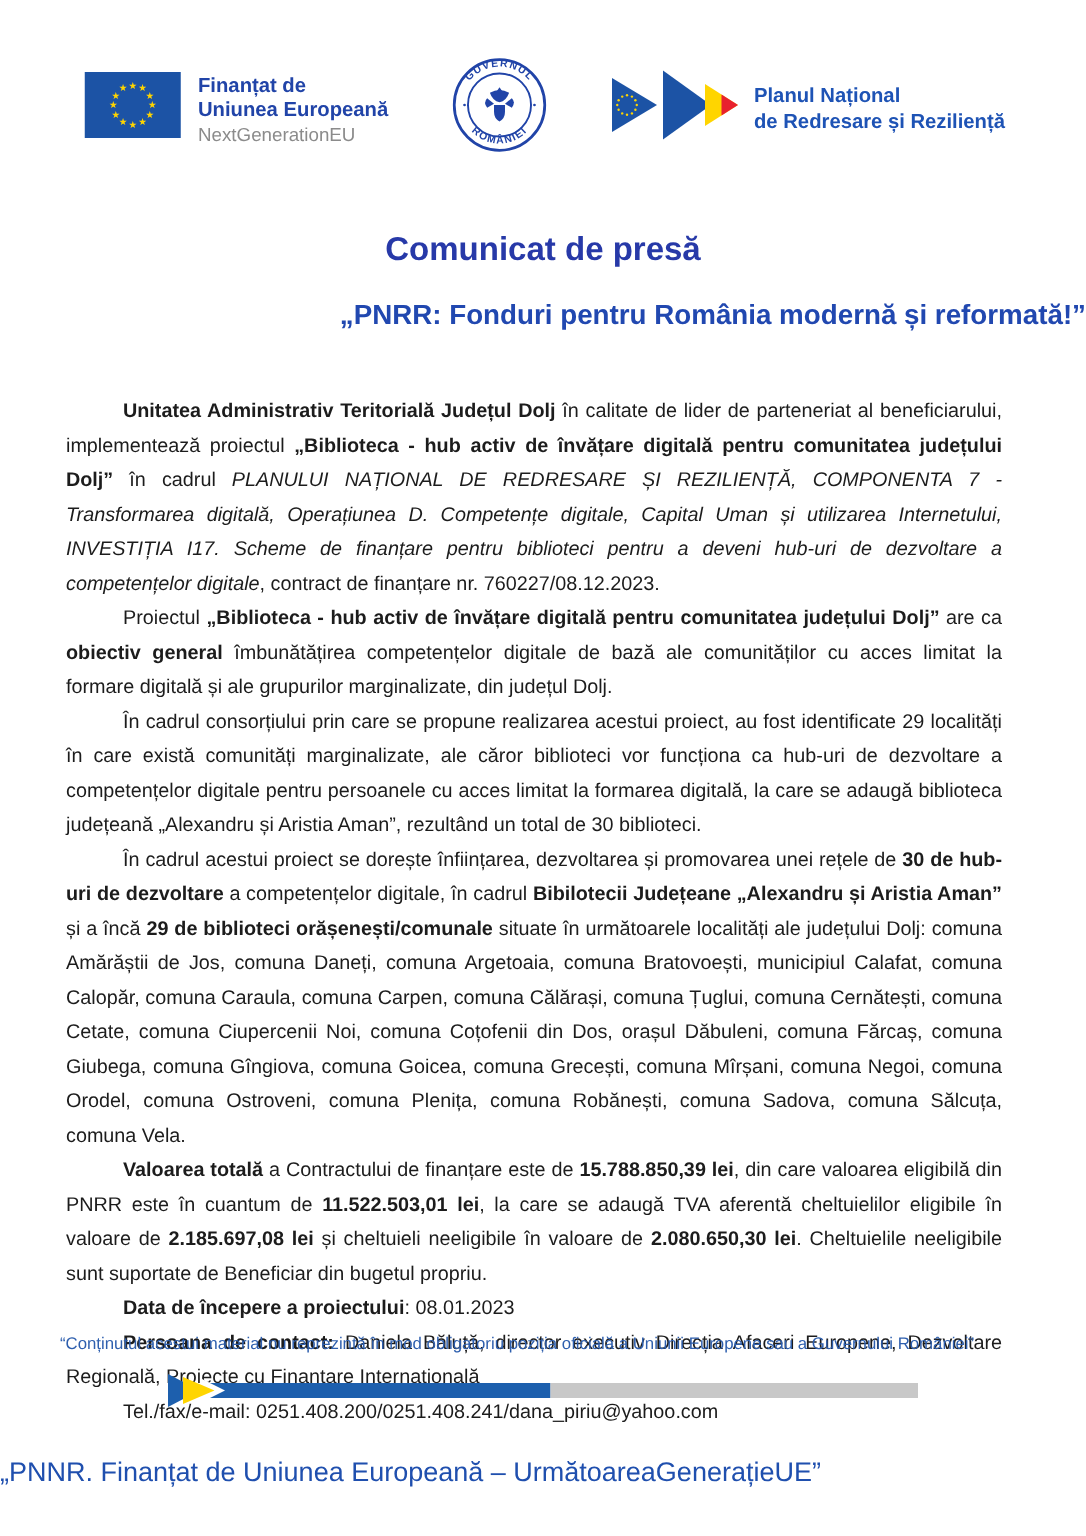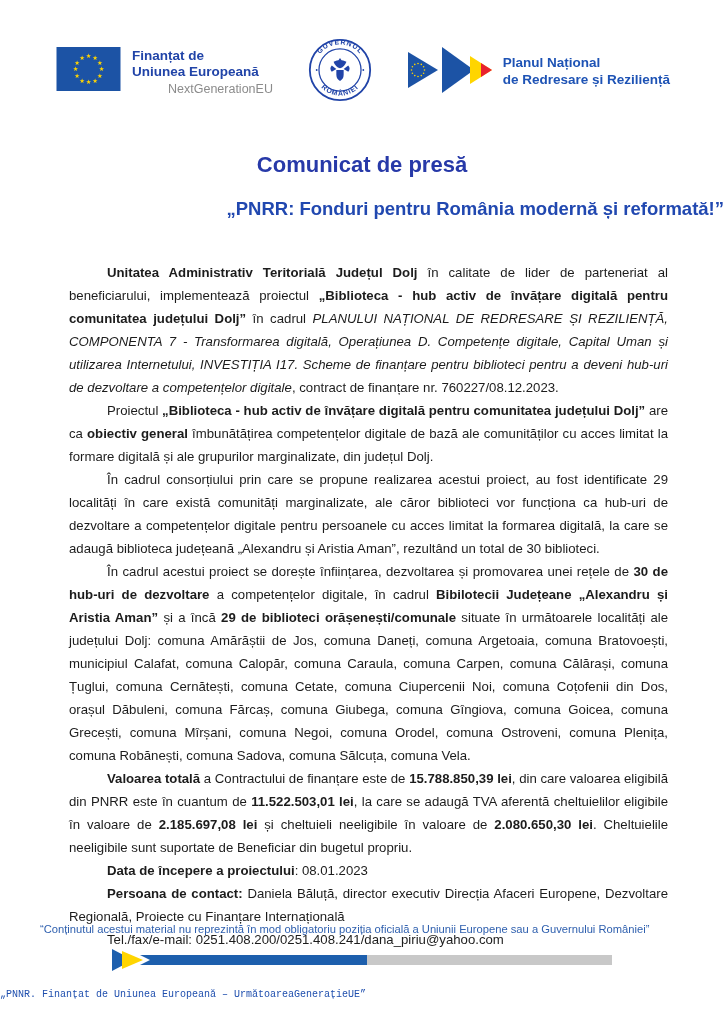--- a/index.html
+++ b/index.html
@@ -3,36 +3,36 @@
 <meta charset="utf-8">
 <style>
   html,body{margin:0;padding:0;}
   body{width:724px;height:1024px;background:#e8e8e8;font-family:"Liberation Sans",sans-serif;}
   .page{width:724px;height:1024px;background:#fff;position:relative;overflow:hidden;}
   
   .hdr{display:flex;align-items:center;justify-content:space-between;padding:38px 54px 0 56px;}
   .eu-logo{display:flex;align-items:flex-start;gap:11px;}
   .eu-text{line-height:1.18;font-size:13.5px;padding-top:1px;}
   .eu-text .l1,.eu-text .l2{font-weight:bold;color:var(--logoBlue,#2144a8);}
-  .eu-text .l3{color:#8b8b8b;font-size:12.5px;margin-top:2px;margin-left:36px;}
+  .eu-text .l3{color:#8b8b8b;font-size:12.5px;margin-top:2px;}
   .pnrr{display:flex;align-items:center;gap:7px;}
   .pnrr-text{font-size:13.5px;font-weight:bold;color:var(--pnrrBlue,#1e53b5);line-height:1.25;}
   
   .title{text-align:center;color:var(--titleBlue,#2739a8);font-size:22px;font-weight:bold;margin:46px 0 0;}
   .subtitle{text-align:right;color:var(--subtitleBlue,#2148b0);font-size:18.5px;font-weight:bold;margin:20px 0 0;}
   
-  .bodytext{margin:41px 56px 0 69px;font-size:13.2px;line-height:23px;color:#1c1c1c;text-align:justify;}
+  .bodytext{margin:41px 56px 0 44px;font-size:13.2px;line-height:23px;color:#1c1c1c;text-align:justify;}
   .para{margin:0;text-indent:38px;}
   .b{font-weight:bold;}
   .i{font-style:italic;}
   
   .ftr{position:absolute;left:0;right:0;bottom:14px;text-align:left;}
   .disclaimer{color:var(--disclaimerBlue,#2e5fae);font-size:11.2px;margin:0 40px 13px;}
   .bar-wrap{width:500px;margin:0 auto;}
-  .slogan{color:var(--sloganBlue,#1f4fae);font-size:10px;margin-top:13px;font-family:Liberation Mono, monospace;}
+  .slogan{color:var(--sloganBlue,#1f4fae);font-size:18px;margin-top:27px;}
   .links{display:flex;justify-content:center;gap:118px;margin-top:13px;font-size:10.3px;}
   .links a{color:var(--linkBlue,#2457a8);text-decoration:none;}
 </style>
 </head>
 <body>
 
 <div class="page">
 
   <div class="hdr">
     <div class="eu-logo">

